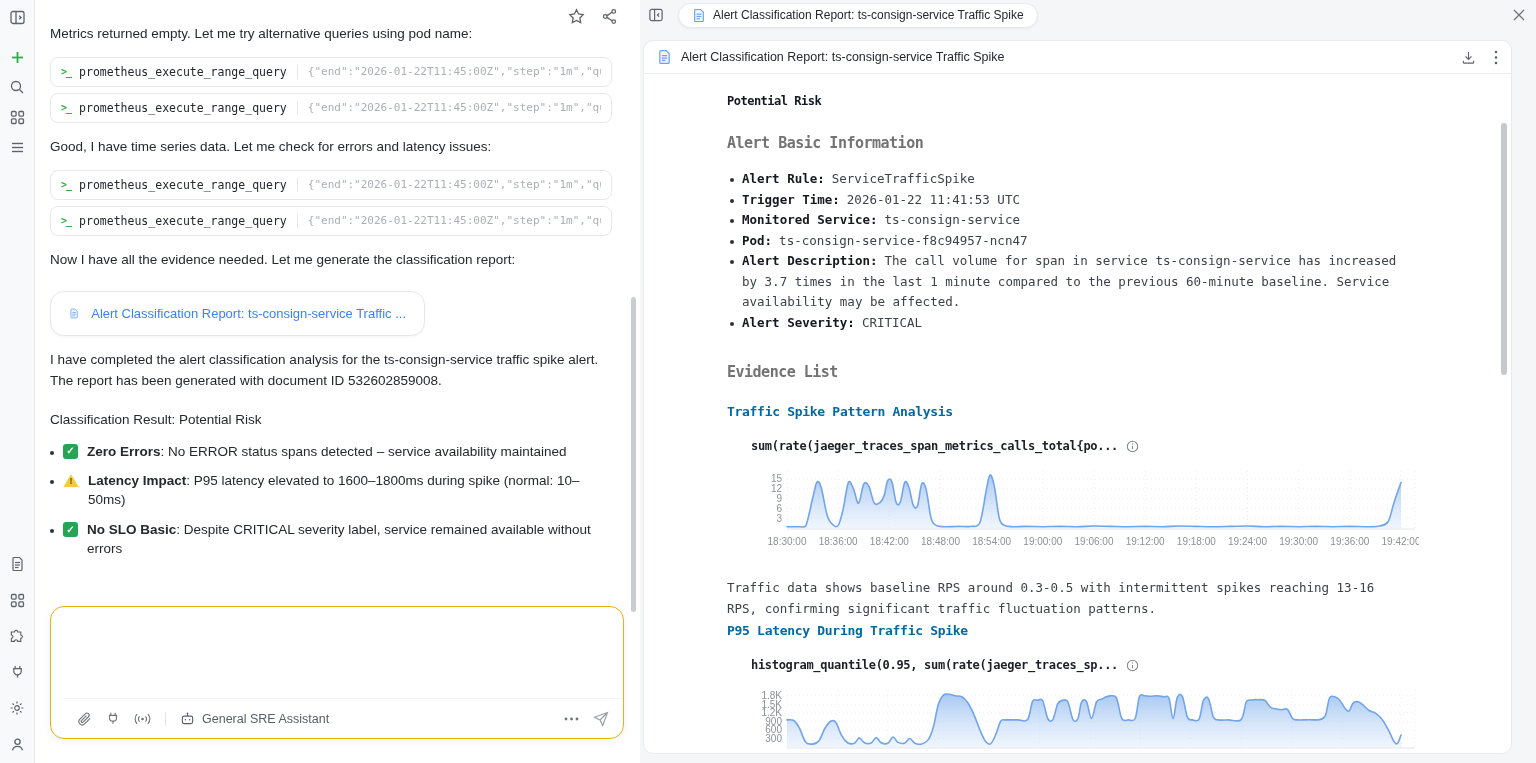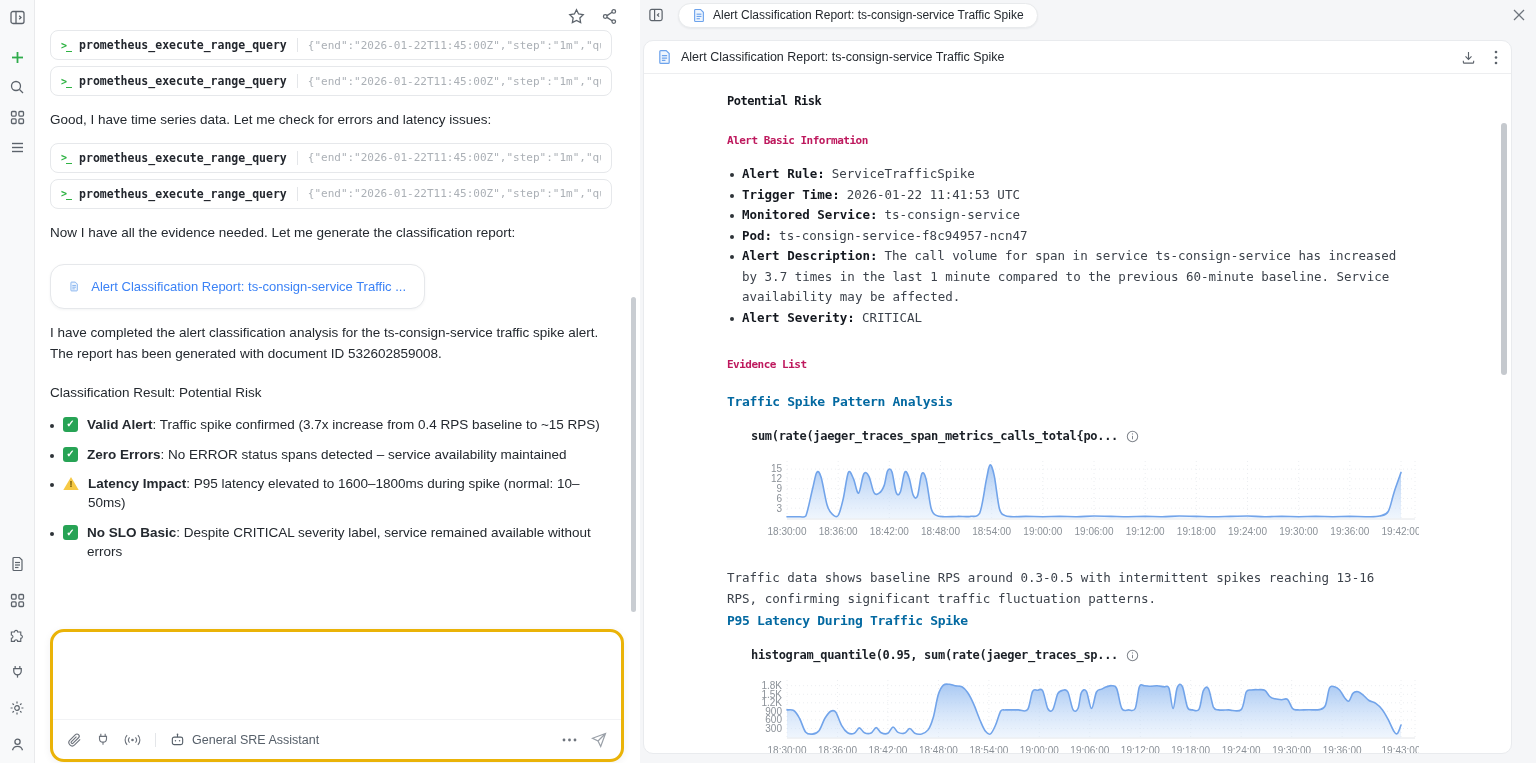--- a/index.html
+++ b/index.html
@@ -18,37 +18,37 @@
   
   .chat { width:605px; position:relative; background:#fff; flex-shrink:0; }
   .chat-actions { position:absolute; top:8px; right:22px; display:flex; gap:16px; z-index:5; }
   .chat-actions .aic { color:#5c636b; cursor:pointer; }
   .chat-scroll { position:absolute; top:0; left:0; right:0; bottom:149px; overflow:hidden; padding:24px 28px 0 15px; }
   .msg { font-size:13.5px; line-height:1.55; color:#24292f; margin-bottom:12px; }
   .msg.b { font-weight:normal; margin-top:18px; }
   .tool-row { display:flex; align-items:center; height:30px; border:1px solid #e6e8eb; border-radius:8px; background:#fff; padding:0 10px; margin:6px 0; cursor:pointer; overflow:hidden; }
   .prompt-icon { font-family:"DejaVu Sans Mono",monospace; font-size:10px; font-weight:bold; color:#2fb344; margin-right:8px; flex-shrink:0; }
   .prompt-icon::before { content:">_"; letter-spacing:-1px; }
-  .tool-name { font-family:"DejaVu Sans Mono",monospace; font-size:11.5px; font-weight:bold; color:#23272e; white-space:nowrap; flex-shrink:0;text-align:right; }
+  .tool-name { font-family:"DejaVu Sans Mono",monospace; font-size:11.5px; font-weight:normal; color:#23272e; white-space:nowrap; flex-shrink:0;text-align:right; }
   .tool-sep { width:1px; height:14px; background:#e4e6e9; margin:0 10px; flex-shrink:0; }
   .tool-args { font-family:"DejaVu Sans Mono",monospace; font-size:11px; color:#abb0b6; white-space:nowrap; overflow:hidden; }
   .doc-card { display:inline-flex; align-items:center; gap:12px; border:1px solid #e6e8eb; border-radius:14px; background:#fff; box-shadow:0 1px 3px rgba(20,30,50,.05); padding:0 18px; height:45px; margin:8px 0 14px; cursor:pointer; max-width:375px; }
   .doc-card span { font-size:13px; color:#3b82f6; white-space:nowrap; }
   .findings { list-style:none; margin:6px 0 14px; }
   .findings li { display:flex; align-items:flex-start; gap:9px; font-size:13.5px; color:#24292f; margin-bottom:11px; line-height:1.4; }
   .findings .dot { width:4px; height:4px; border-radius:50%; background:#2e3338; margin-top:8px; flex-shrink:0; }
   .fi { flex-shrink:0; margin-top:1px; }
   .fi.check { display:inline-flex; width:15px; height:15px; background:#27a355; border-radius:3px; align-items:center; justify-content:center; }
   .fi.check::after { content:"✓"; color:#fff; font-size:10px; font-weight:bold; }
   .fi.warn { display:inline-flex; width:16px; height:14px; background:#f6c945; clip-path:polygon(50% 4%,100% 100%,0% 100%); align-items:flex-end; justify-content:center; padding-bottom:0; }
   .fi.warn::after { content:"!"; color:#6b5200; font-size:9px; font-weight:bold; line-height:11px; }
   .chat-sb { position:absolute; right:4px; top:297px; width:5px; height:315px; border-radius:3px; background:#c9cdd2; cursor:pointer; }
 
   
-  .composer { position:absolute; left:15px; right:16px; bottom:1px; height:133px; background:#fff; border:3px solid #eab308; border-radius:14px; box-shadow:0 2px 8px rgba(25,35,55,.06); display:flex; flex-direction:column; }
+  .composer { position:absolute; left:15px; right:16px; bottom:24px; height:133px; background:#fff; border:1px solid #eab308; border-radius:14px; box-shadow:0 2px 8px rgba(25,35,55,.06); display:flex; flex-direction:column;padding-left:12px; }
   .composer-input { flex:1; cursor:text; }
   .composer-bar { height:40px; border-top:1px solid #f2f3f5; display:flex; align-items:center; padding:0 14px; gap:14px; }
   .cic { color:#6e747d; display:flex; align-items:center; cursor:pointer; }
   .cbar-div { width:1px; height:14px; background:#e4e6e9; }
   .agent-chip { display:flex; align-items:center; gap:7px; color:#57606a; font-size:12.5px; cursor:pointer; }
   .composer-bar .spacer { flex:1; }
 
   
   .artifact { flex:1; position:relative; background:#f5f6f8; }
   .art-topbar { height:30px; display:flex; align-items:center; padding:0 10px 0 8px; }
@@ -60,21 +60,21 @@
   .art-card { position:absolute; left:3px; right:24px; top:40px; bottom:9px; background:#fff; border:1px solid #e9ebee; border-radius:10px; overflow:hidden; }
   .art-head { height:33px; display:flex; align-items:center; padding:0 13px; border-bottom:1px solid #edeef0; }
   .art-head .title { font-size:12.5px; color:#24292f; margin-left:9px; flex:1; white-space:nowrap; overflow:hidden; }
   .hic { color:#5c636b; display:flex; cursor:pointer; }
   .art-head .hic + .hic { margin-left:18px; }
   .art-sb { position:absolute; right:4px; top:82px; width:6px; height:252px; border-radius:3px; background:#c5c9ce; cursor:pointer; }
 
   
   .doc { padding:8px 112px 20px 83px; font-family:"DejaVu Sans Mono",monospace; color:#343a43; }
   .doc h1 { font-size:12px; color:#14181f; margin-top:12px; letter-spacing:-0.5px; }
-  .doc h2 { font-size:11px; color:#be185d; margin-top:26px; letter-spacing:-0.5px; }
+  .doc h2 { font-size:15px; color:#737373; margin-top:26px; letter-spacing:-0.5px; }
   .doc h2.ev { margin-top:30px; }
   .doc h3 { font-size:13px; color:#0369a1; margin-top:23px; letter-spacing:-0.3px; }
   .doc ul.fields { list-style:none; margin-top:17px; font-size:12.5px; line-height:20.5px; }
   .doc ul.fields li { padding-left:15px; position:relative; }
   .doc ul.fields li::before { content:""; position:absolute; left:3px; top:9px; width:4px; height:4px; border-radius:50%; background:#2e3338; }
   .f-label { font-weight:bold; color:#14181f; margin-right:7px; }
   .f-value { color:#3c424b; }
   .chart-block { margin:20px 0 0 24px; }
   .chart-title { display:flex; align-items:center; gap:8px; font-size:12px; font-weight:bold; color:#1b2027; letter-spacing:-0.3px; }
   .chart-title .iic { color:#82878e; display:flex; cursor:pointer; }
@@ -179,20 +179,21 @@
             <circle cx="12" cy="3.2" r="1.7"></circle>
             <circle cx="4" cy="8" r="1.7"></circle>
             <circle cx="12" cy="12.8" r="1.7"></circle>
             <line x1="5.6" y1="7.2" x2="10.5" y2="4"></line>
             <line x1="5.6" y1="8.8" x2="10.5" y2="12"></line>
           </svg>
       </span>
     </div>
 
     <div class="chat-scroll">
+      <p class="msg">Metrics returned empty. Let me try alternative queries using pod name:</p>
 
       <div class="tool-row">
         <span class="prompt-icon"></span>
         <span class="tool-name">prometheus_execute_range_query</span>
         <span class="tool-sep"></span>
         <span class="tool-args">{"end":"2026-01-22T11:45:00Z","step":"1m","query":"s…</span>
       </div>
       <div class="tool-row">
         <span class="prompt-icon"></span>
         <span class="tool-name">prometheus_execute_range_query</span>
@@ -224,25 +225,20 @@
             <line x1="5.2" y1="9.6" x2="10.8" y2="9.6"></line>
             <line x1="5.2" y1="12.2" x2="9" y2="12.2"></line>
           </svg>
         <span>Alert Classification Report: ts-consign-service Traffic ...</span>
       </div>
 
       <p class="msg">I have completed the alert classification analysis for the ts-consign-service traffic spike alert. The report has been generated with document ID 532602859008.</p>
       <p class="msg b">Classification Result: Potential Risk</p>
 
       <ul class="findings">
-        <li>
-          <span class="dot"></span>
-          <span class="fi check"></span>
-          <span><b>Valid Alert</b><span>: Traffic spike confirmed (3.7x increase from 0.4 RPS baseline to ~15 RPS)</span></span>
-        </li>
         <li>
           <span class="dot"></span>
           <span class="fi check"></span>
           <span><b>Zero Errors</b><span>: No ERROR status spans detected – service availability maintained</span></span>
         </li>
         <li>
           <span class="dot"></span>
           <span class="fi warn"></span>
           <span><b>Latency Impact</b><span>: P95 latency elevated to 1600–1800ms during spike (normal: 10–50ms)</span></span>
         </li>

